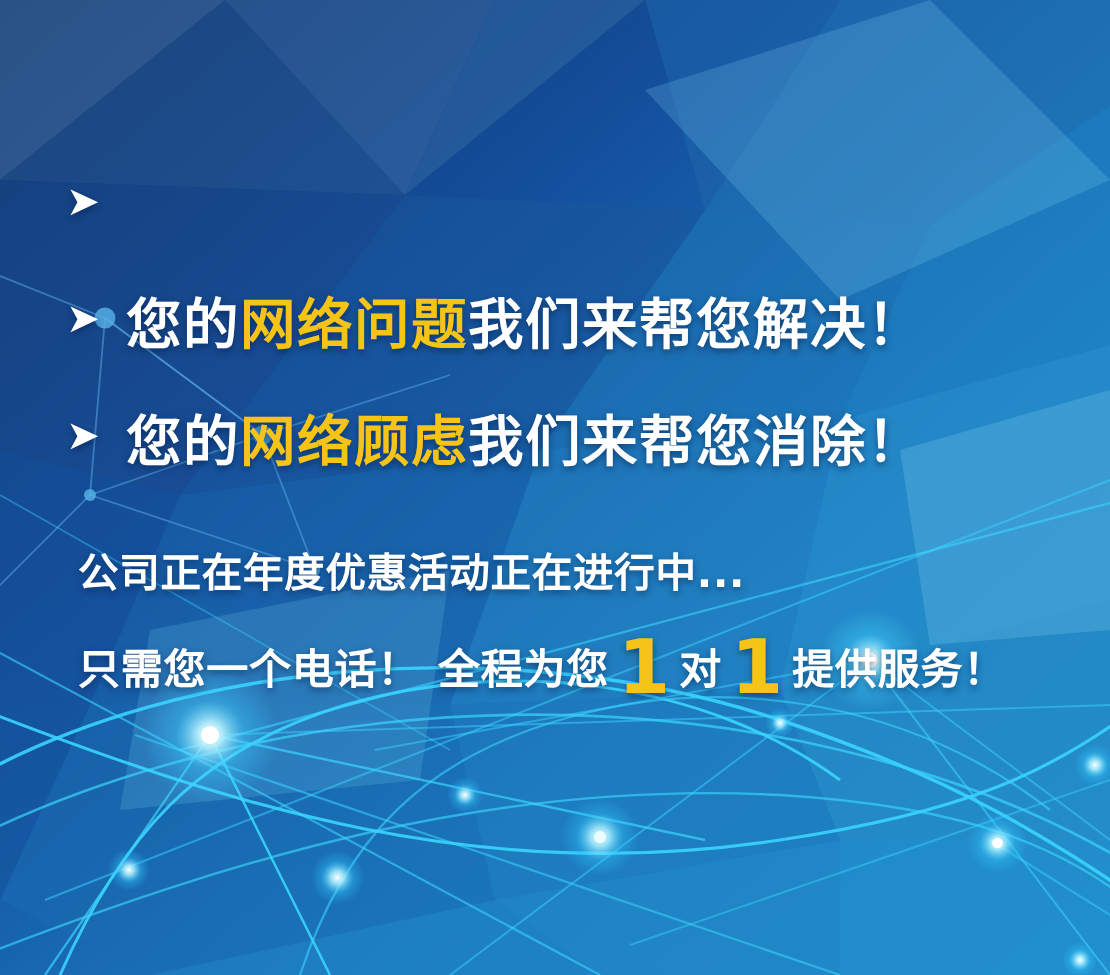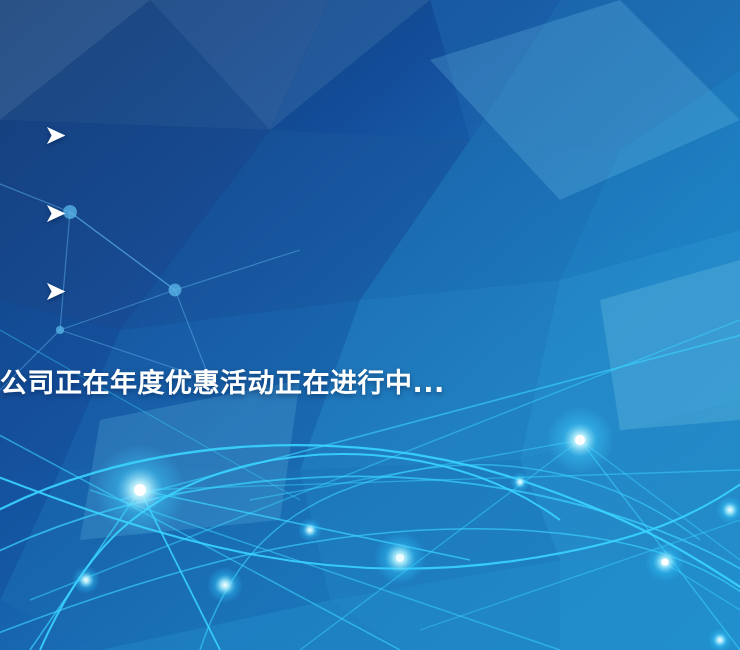--- a/index.html
+++ b/index.html
@@ -70,20 +70,21 @@
     color: #f6c417;
   }
 
   .sublines {
     position: absolute;
     left: 0;
     top: 352px;
     width: 740px;
   }
   .sub-row {
+    padding-left: 52px;
     box-sizing: border-box;
     white-space: nowrap;
     color: #ffffff;
     font-weight: bold;
     text-shadow: 0 2px 5px rgba(2, 25, 66, .5);
   }
   .sub-row-1 {
     font-size: 27px;
     letter-spacing: .5px;
     height: 62px;
@@ -228,26 +229,29 @@
   <div class="content">
 
     <div class="headlines">
 
       <div class="hl-row">
         <span class="arrow-icon">➤</span>
       </div>
 
       <div class="hl-row">
         <span class="arrow-icon">➤</span>
+        <span class="hl-text"><span>您的</span><span class="hi">网络问题</span><span>我们来帮您解决！</span></span>
       </div>
 
       <div class="hl-row">
         <span class="arrow-icon">➤</span>
+        <span class="hl-text"><span>您的</span><span class="hi">网络顾虑</span><span>我们来帮您消除！</span></span>
       </div>
 
     </div>
 
     <div class="sublines">
       <div class="sub-row sub-row-1">公司正在年度优惠活动正在进行中...</div>
+      <div class="sub-row sub-row-2"><span>只需您一个电话！</span><span class="gap"></span><span>全程为您</span><span class="big-one">1</span><span>对</span><span class="big-one">1</span><span>提供服务！</span></div>
     </div>
 
   </div>
 </div>
 
 </body></html>

